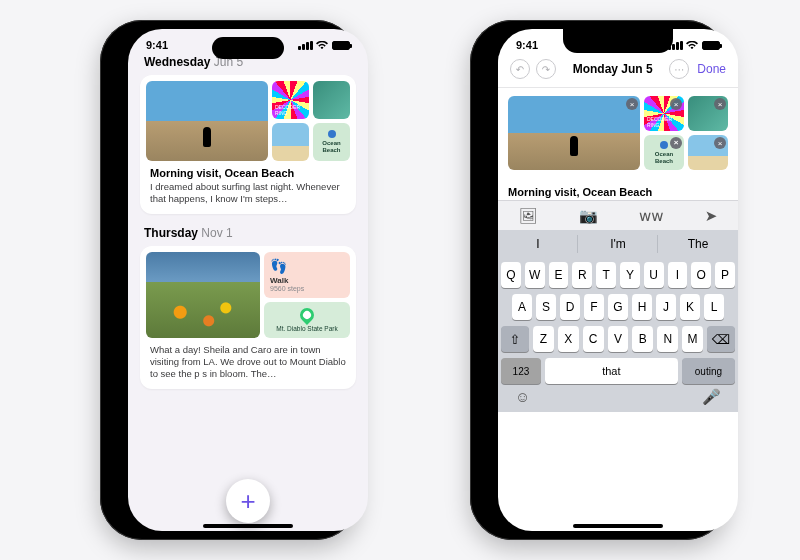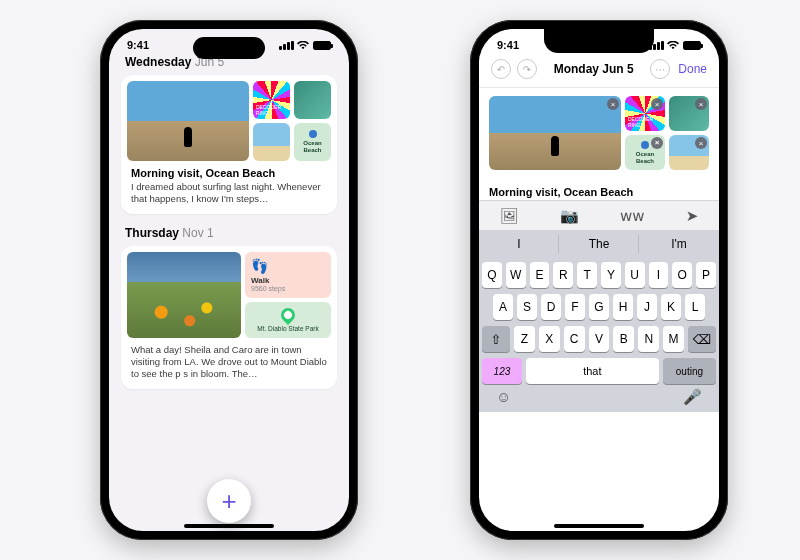--- a/index.html
+++ b/index.html
@@ -21,20 +21,21 @@
   .phone-left { left: 100px; top: 20px; }
   .phone-right { left: 470px; top: 20px; }
   .screen {
     width: 100%; height: 100%;
     background: #f4f2f7;
     border-radius: 34px;
     overflow: hidden;
     position: relative;
     font-size: 11px;
     color: #000;
+    margin-left: 19px;
   }
   .status-bar {
     display: flex; justify-content: space-between; align-items: center;
     padding: 10px 18px 4px;
     font-size: 11px; font-weight: 600;
   }
   .dynamic-island {
     position: absolute; top: 8px; left: 50%; transform: translateX(-50%);
     width: 72px; height: 22px; background: #000; border-radius: 14px;
   }
@@ -147,21 +148,21 @@
   .pred-item:not(:last-child)::after{content:'';position:absolute;right:0;top:5px;bottom:5px;width:1px;background:#b8bcc3;}
 
   .keyboard { background:#d1d4da; padding:4px 3px 6px; }
   .krow { display:flex; gap:4px; margin-bottom:6px; justify-content:center;}
   .key { background:#fff; border-radius:4px; box-shadow:0 1px 0 #898a8d;
     height:26px; flex:1; display:flex; align-items:center; justify-content:center;
     font-size:12px; max-width:21px;}
   .key-shift,.key-bksp{ max-width:28px; background:#adb2bb; font-size:13px;}
   .key-space{ max-width:none; flex:4; font-size:11px;}
   .key-return{ max-width:none; flex:1.6; background:#adb2bb; font-size:10px;}
-  .key-123{ max-width:none; flex:1.2; background:#f0abfc; font-size:10px;font-style:italic;}
+  .key-123{ max-width:none; flex:1.2; background:#a3a3a3; font-size:10px;}
   .kb-bottom{display:flex;justify-content:space-between;padding:4px 14px 0;font-size:15px;color:#555;}
 </style>
 </head>
 <body>
 
 <div class="phone phone-left">
   <div class="screen">
     <div class="dynamic-island"></div>
     <div class="status-bar">
       <span>9:41</span>
@@ -298,22 +299,22 @@
 
     <div class="accessory-bar">
       <span>🖼</span>
       <span>📷</span>
       <span>𝗐𝗐</span>
       <span>➤</span>
     </div>
 
     <div class="predictive">
       <div class="pred-item">I</div>
+      <div class="pred-item">I'm</div>
       <div class="pred-item">The</div>
-      <div class="pred-item">I'm</div>
     </div>
 
     <div class="keyboard">
       <div class="krow" id="krow1">
           <div class="key">Q</div>
           <div class="key">W</div>
           <div class="key">E</div>
           <div class="key">R</div>
           <div class="key">T</div>
           <div class="key">Y</div>

